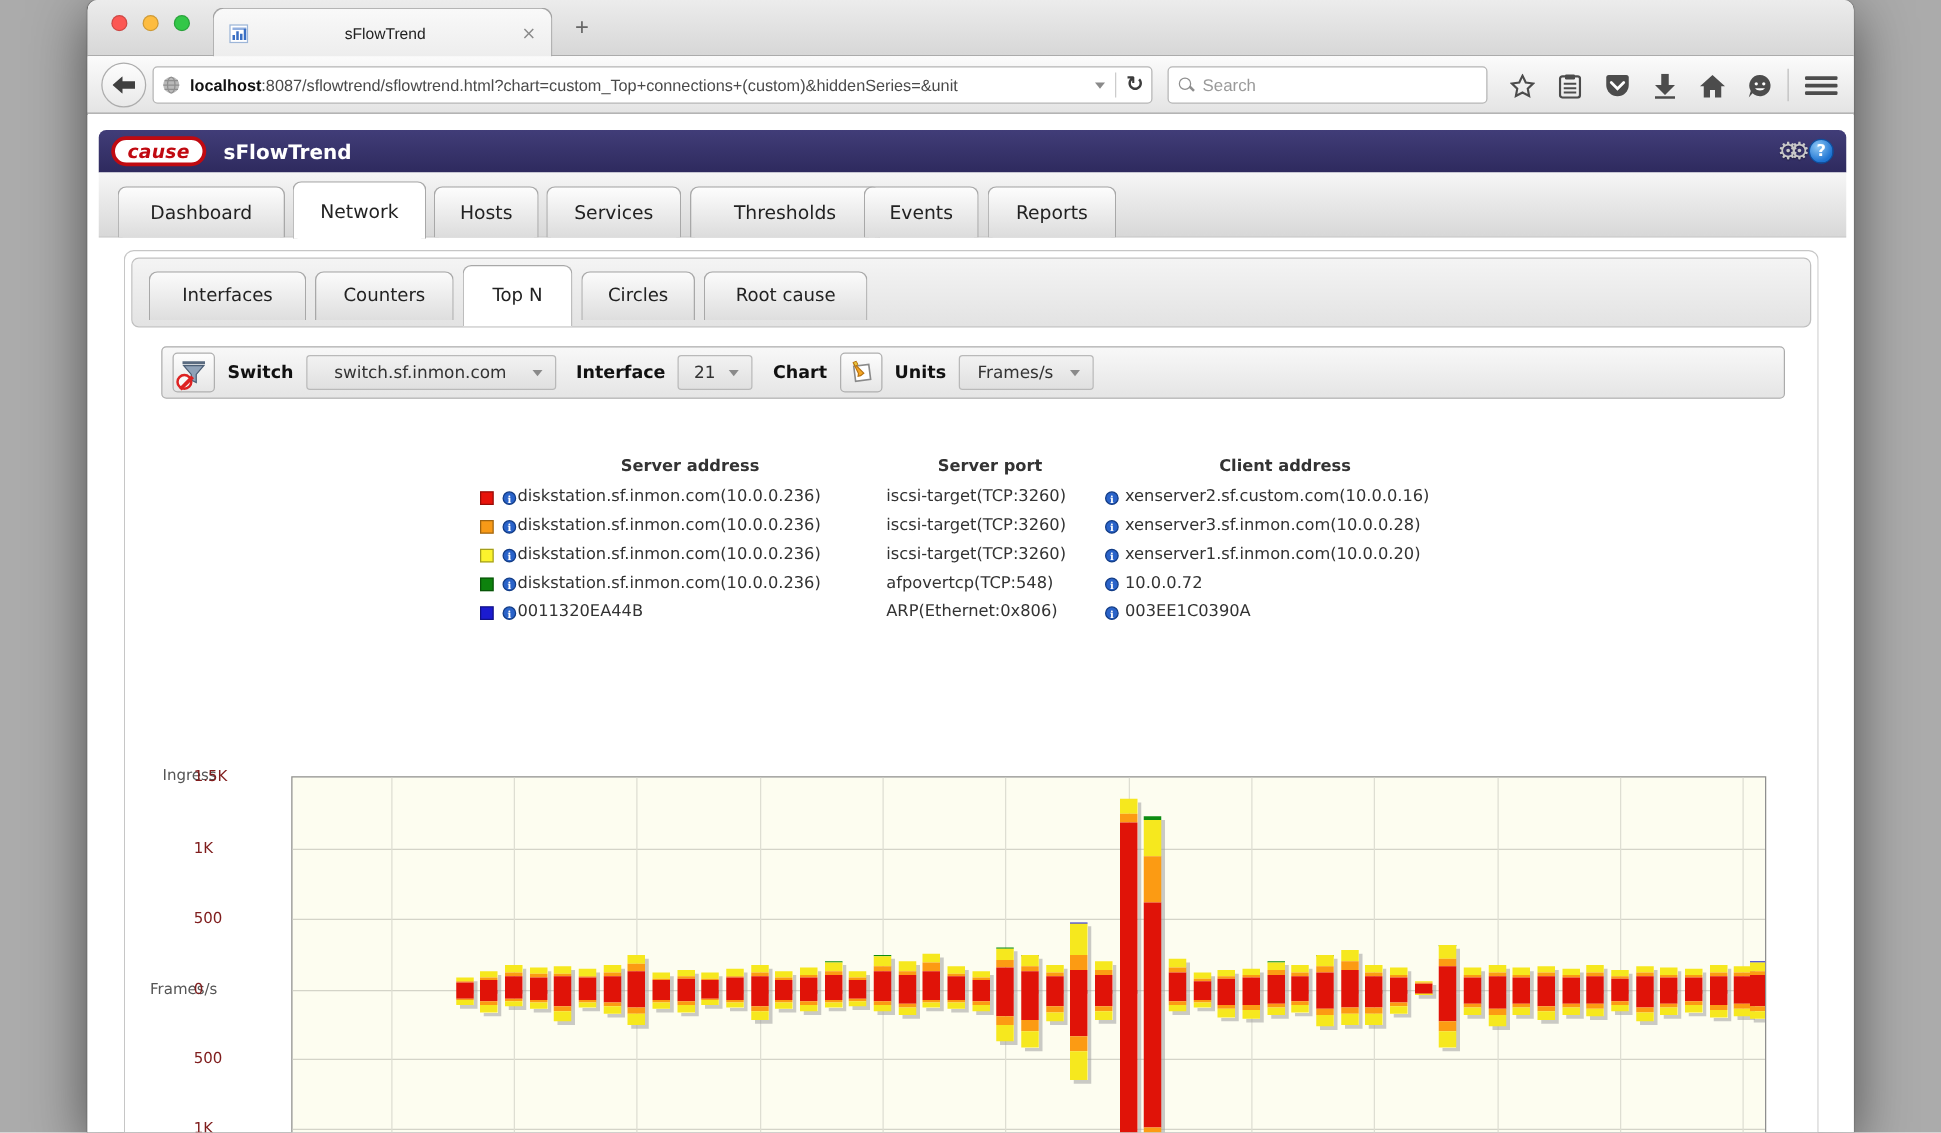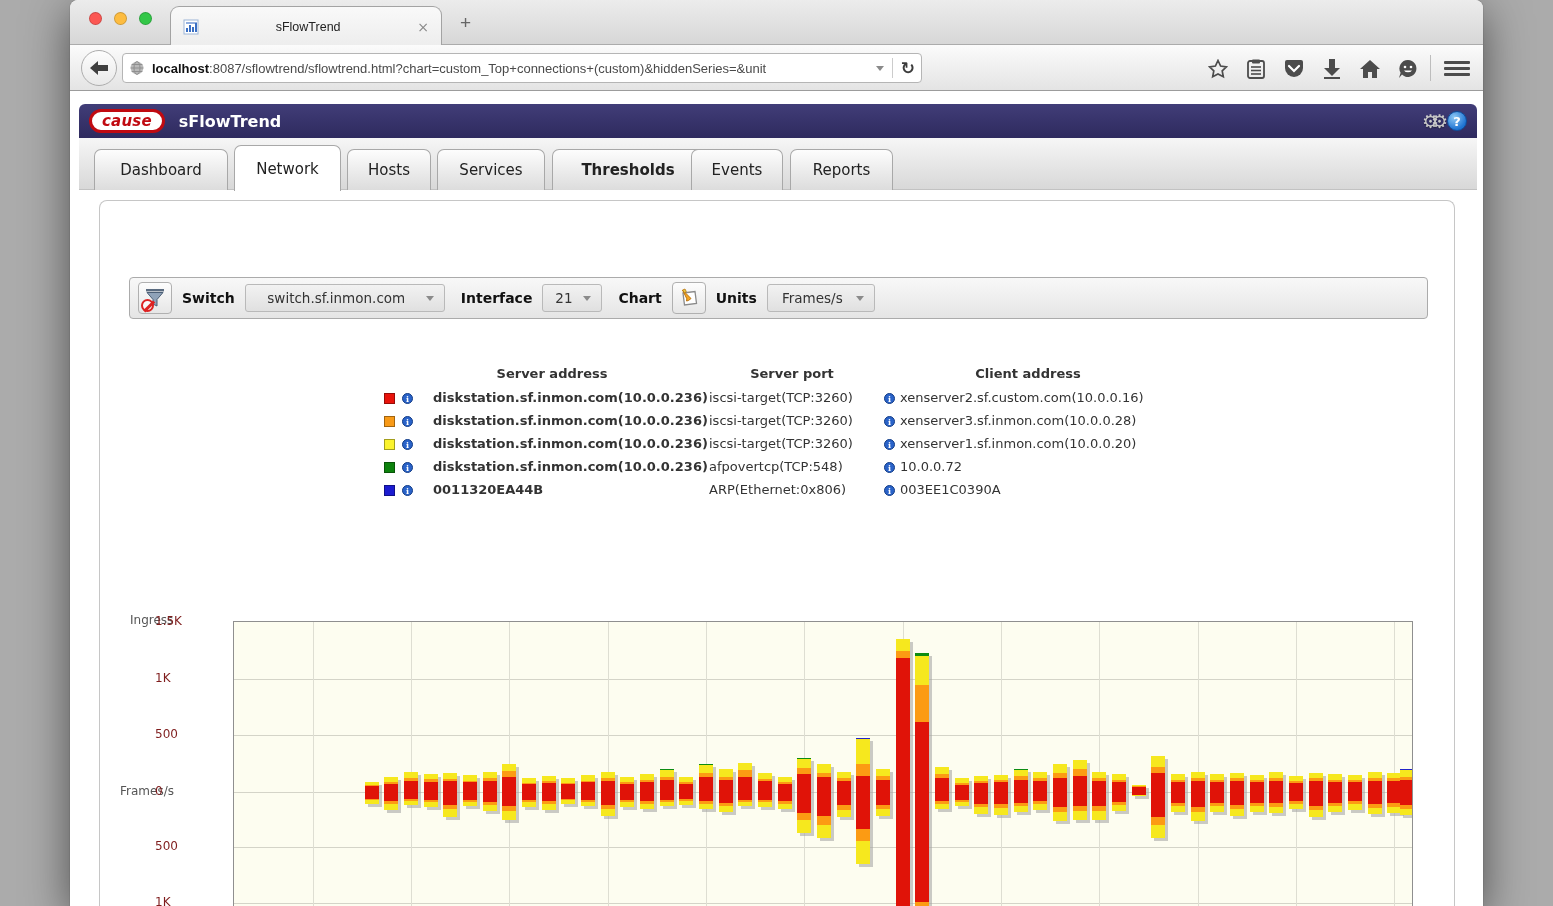--- a/index.html
+++ b/index.html
@@ -91,21 +91,21 @@
   .chart-title { position:absolute; left:0; top:129px; width:100%; text-align:center;
                  font-size:13.5px; color:#4a4a4a; }
 
   
   .legend { position:absolute; left:0; top:165px; width:100%; height:150px; font-size:13px; color:#333; }
   .lg-head { position:absolute; font-weight:700; transform:translateX(-50%); white-space:nowrap; }
   .lg-row { position:absolute; height:17px; }
   .swatch { position:absolute; left:284px; top:3px; width:11px; height:11px; border:1px solid rgba(0,0,0,.35); }
   .info-i { position:absolute; width:11px; height:11px; border-radius:50%; background:#2a63c9; border:1px solid #123c86;
             color:#fff; font-size:8px; font-weight:700; text-align:center; line-height:11px; top:3px; font-family:"DejaVu Serif",serif; }
-  .lg-server { position:absolute; left:333px; white-space:nowrap;font-weight:bold; }
+  .lg-server { position:absolute; left:314px; white-space:nowrap; }
   .lg-port   { position:absolute; left:609px; white-space:nowrap; }
   .lg-client { position:absolute; left:800px; white-space:nowrap; }
 
   
   .plot-wrap { position:absolute; left:133px; top:420px; width:1180px; height:338px;
                background:#fdfdf0; border:1px solid #8f8f8f; overflow:hidden; }
   .hgrid { position:absolute; left:0; width:100%; height:1px; background:#d4d4c8; }
   .vgrid { position:absolute; top:0; width:1px; height:100%; background:#deded2; }
   .barstack { position:absolute; width:14px; box-shadow:3px 3px 0 rgba(160,160,160,.55); }
   .seg { width:100%; }
@@ -154,20 +154,24 @@
           <ellipse cx="8" cy="8" rx="3" ry="6.4" fill="none" stroke="#8f8f8f" stroke-width="1"></ellipse>
           <line x1="1.6" y1="8" x2="14.4" y2="8" stroke="#8f8f8f" stroke-width="1"></line>
           <line x1="2.6" y1="4.5" x2="13.4" y2="4.5" stroke="#8f8f8f" stroke-width="1"></line>
           <line x1="2.6" y1="11.5" x2="13.4" y2="11.5" stroke="#8f8f8f" stroke-width="1"></line>
         </svg>
         <span class="url-text"><b>localhost</b><span>:8087/sflowtrend/sflowtrend.html?chart=custom_Top+connections+(custom)&amp;hiddenSeries=&amp;unit</span></span>
         <span class="caret"></span>
         <span class="url-divider"></span>
         <span class="reload">↻</span>
       </div>
+      <div class="searchbar">
+        <span class="mag"></span>
+        <span class="search-ph">Search</span>
+      </div>
 
       <div class="chromeicon" style="left:1133px;">
         <svg width="20" height="20" viewBox="0 0 20 20">
           <path d="M10 1.5 L12.6 7 L18.5 7.8 L14.2 11.9 L15.3 17.8 L10 15 L4.7 17.8 L5.8 11.9 L1.5 7.8 L7.4 7 Z" fill="none" stroke="#4c4c4c" stroke-width="1.7"></path>
         </svg>
       </div>
       <div class="chromeicon" style="left:1171px;">
         <svg width="18" height="20" viewBox="0 0 18 20">
           <rect x="1" y="2" width="16" height="17" rx="2" fill="none" stroke="#4c4c4c" stroke-width="1.8"></rect>
           <rect x="5" y="0.5" width="8" height="4" rx="1" fill="#4c4c4c"></rect>
@@ -220,26 +224,33 @@
           <span class="gears">⚙⚙</span>
           <span class="helpbtn">?</span>
         </div>
       </div>
 
       <div class="main-tabstrip">
           <div class="mtab" style="left: 15px; width: 134px;">Dashboard</div>
           <div class="mtab active" style="left: 155px; width: 107px;">Network</div>
           <div class="mtab" style="left: 268px; width: 84px;">Hosts</div>
           <div class="mtab" style="left: 358px; width: 108px;">Services</div>
-          <div class="mtab" style="left: 473px; width: 152px; font-weight: bold;">Thresholds</div>
+          <div class="mtab" style="left: 473px; width: 152px;">Thresholds</div>
           <div class="mtab" style="left: 612px; width: 92px;">Events</div>
           <div class="mtab" style="left: 711px; width: 103px;">Reports</div>
         </div>
 
       <div class="page-panel">
+        <div class="subtab-box">
+            <div class="stab" style="left: 13px; width: 126px;">Interfaces</div>
+            <div class="stab" style="left: 146px; width: 111px;">Counters</div>
+            <div class="stab active" style="left: 264px; width: 88px;">Top N</div>
+            <div class="stab" style="left: 359px; width: 91px;">Circles</div>
+            <div class="stab" style="left: 457px; width: 131px;">Root cause</div>
+          </div>
 
         <div class="toolbar">
           <div class="iconbtn">
             <div class="funnel-wrap">
               <svg width="22" height="22" viewBox="0 0 22 22">
                 <rect x="2" y="2" width="18" height="2.4" fill="#5a6b80"></rect>
                 <path d="M3 5.5 L19 5.5 L13 12.5 L13 19 L9 17 L9 12.5 Z" fill="#8fa2b8" stroke="#4c5f76" stroke-width="1"></path>
               </svg>
               <span class="nosign"></span>
             </div>

